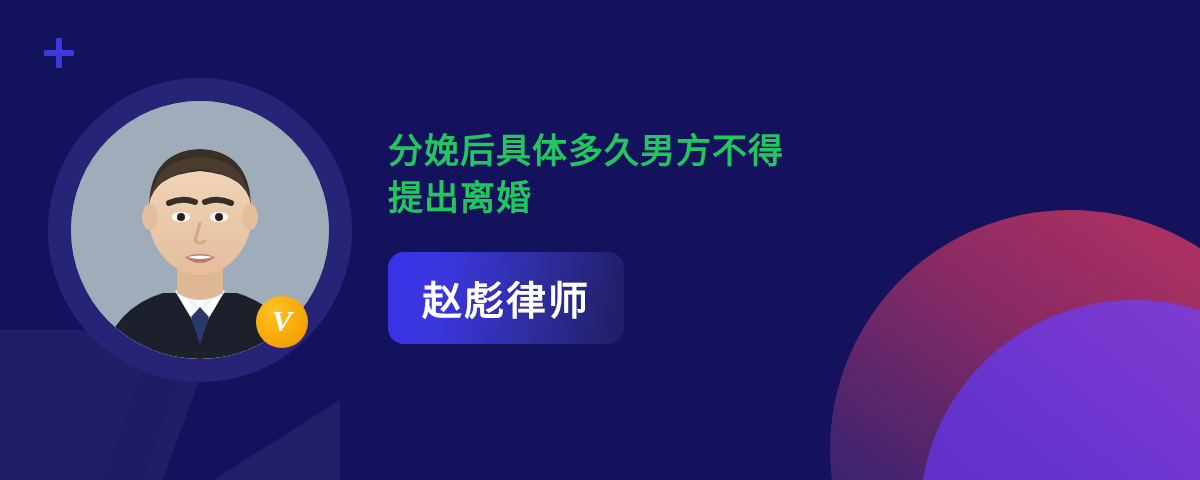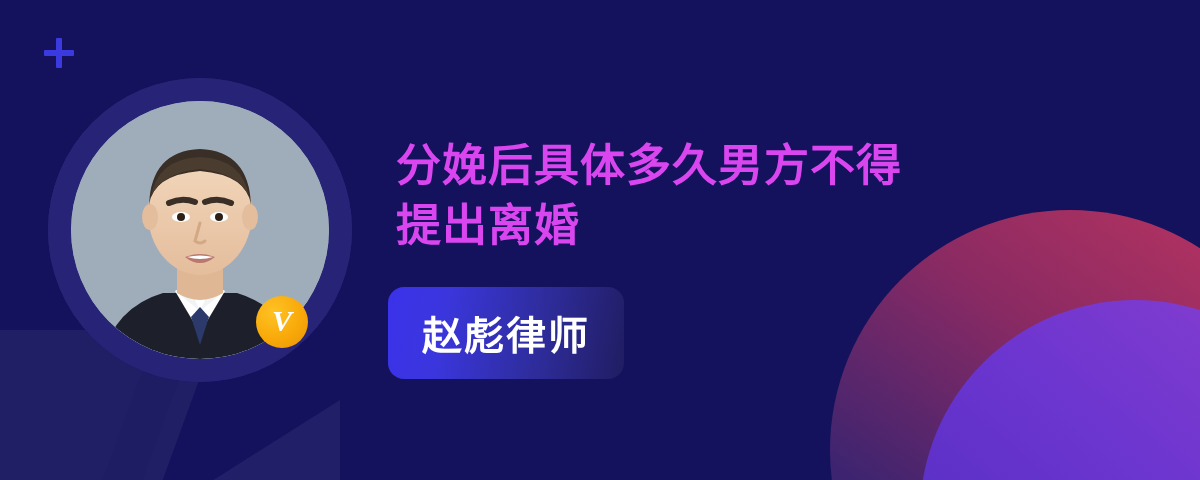--- a/index.html
+++ b/index.html
@@ -161,33 +161,33 @@
   }
 
   
   .content {
     position: absolute;
     left: 388px;
     top: 128px;
     width: 700px;
   }
   .headline {
-    margin: 8px;
-    color: #d946ef;
-    font-size: 45px;
+    margin: 0;
+    color: #22c55e;
+    font-size: 35px;
     font-weight: bold;
     line-height: 1.34;
     letter-spacing: 1px;
     white-space: pre-line;
   }
 
   .cta-button {
     display: inline-flex;
     align-items: center;
-    margin-top: 22px;
+    margin-top: 30px;
     padding: 0 34px;
     height: 92px;
     border: none;
     border-radius: 16px;
     background: linear-gradient(100deg, #3b32ea 0%, #3a36dd 24%, #2f2d9e 62%, #201d62 100%);
     color: #ffffff;
     font-family: inherit;
     font-size: 40px;
     font-weight: bold;
     letter-spacing: 2px;

